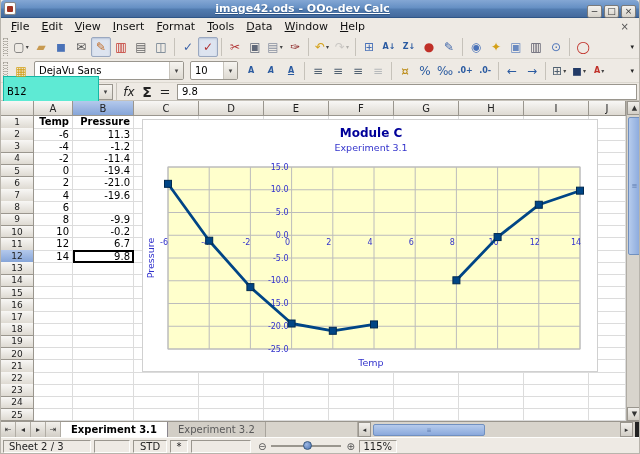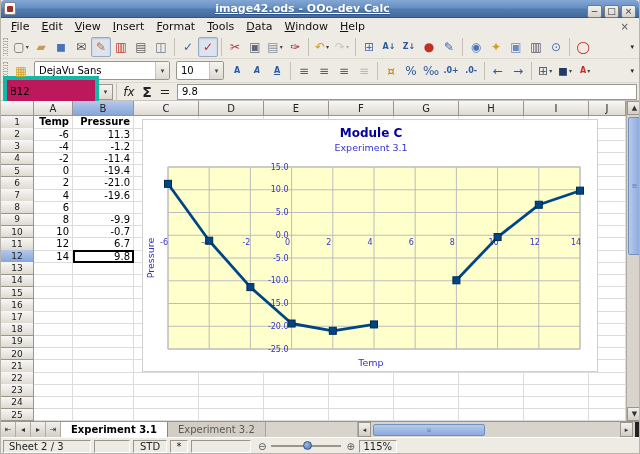--- a/index.html
+++ b/index.html
@@ -36,21 +36,21 @@
 .tbtn .dd { font-size:6px; color:#444; margin-left:1px; }
 .tbtn .txtico { font-size:7px; font-weight:bold; letter-spacing:0; }
 .tsep { width:1px; height:18px; background:#c6c2ba; margin:0 3px; }
 .combo { display:flex; align-items:center; height:19px; background:#ffffff; border:1px solid #9a968e; border-radius:2px; margin:0 3px; font-size:10px; }
 .combo .cval { padding:0 4px; flex:1; white-space:nowrap; overflow:hidden; }
 .combo .cdd { width:14px; height:100%; display:flex; align-items:center; justify-content:center; font-size:7px; color:#444; border-left:1px solid #c8c4bc; background:linear-gradient(#f6f4f0,#dedad2); }
 .overflow-btn { font-size:7px; color:#222; margin-left:auto; padding:0 3px; }
 
 
 .formulabar { height:18px; display:flex; align-items:center; background:#eeeae4; padding:1px 2px; border-bottom:1px solid #c6c2ba; }
-.namebox { width:96px; height:32px; background:#be185d; border:4px solid #14b8a6; font-size:10px; padding:0 3px; display:flex; align-items:center; }
+.namebox { width:96px; height:32px; background:#5eead4; border:1px solid #14b8a6; font-size:10px; padding:0 3px; display:flex; align-items:center; }
 .namebox-dd { width:14px; height:16px; border:1px solid #9a968e; border-left:none; background:linear-gradient(#f6f4f0,#dedad2); display:flex; align-items:center; justify-content:center; font-size:7px; color:#444; }
 .fbtn { width:18px; text-align:center; font-size:12px; color:#222; }
 .formula-input { flex:1; height:16px; background:#fff; border:1px solid #9a968e; font-size:10px; padding:0 4px; display:flex; align-items:center; margin-left:3px; }
 
 
 .sheet { position:relative; width:640px; height:320px; background:#fff; overflow:hidden; }
 .hdr { position:absolute; display:flex; align-items:center; justify-content:center;
   background:linear-gradient(#f8f7f5,#dedad2); border-right:1px solid #9a968e; border-bottom:1px solid #9a968e;
   font-size:10px; color:#222; }
 .hdr.sel { background:linear-gradient(#b4c9ec,#86a5d8); }
@@ -216,21 +216,21 @@
         <span style="color: rgb(192, 48, 40);">◯</span>
       </span>
       <span class="overflow-btn">▾</span>
     </div>
 
   <div class="toolbar" id="toolbar-formatting">
       <span class="grip"></span>
       <span class="tbtn">
         <span style="color: rgb(212, 160, 23);">▦</span>
       </span>
-      <span class="combo" style="width: 136px;">
+      <span class="combo" style="width: 150px;">
         <span class="cval">DejaVu Sans</span>
         <span class="cdd">▾</span>
       </span>
       <span class="combo" style="width: 48px;">
         <span class="cval">10</span>
         <span class="cdd">▾</span>
       </span>
       <span class="tbtn">
         <span class="txtico" style="color: rgb(42, 90, 160); font-weight: bold; font-size: 8px;">A</span>
       </span>
@@ -413,21 +413,21 @@
       <div class="cell" style="left: 133px; top: 112.6px; width: 65px; height: 12.7px;"></div>
       <div class="cell" style="left: 198px; top: 112.6px; width: 65px; height: 12.7px;"></div>
       <div class="cell" style="left: 263px; top: 112.6px; width: 65px; height: 12.7px;"></div>
       <div class="cell" style="left: 328px; top: 112.6px; width: 65px; height: 12.7px;"></div>
       <div class="cell" style="left: 393px; top: 112.6px; width: 65px; height: 12.7px;"></div>
       <div class="cell" style="left: 458px; top: 112.6px; width: 65px; height: 12.7px;"></div>
       <div class="cell" style="left: 523px; top: 112.6px; width: 65px; height: 12.7px;"></div>
       <div class="cell" style="left: 588px; top: 112.6px; width: 37px; height: 12.7px;"></div>
       <div class="hdr rowhdr" style="left: 0px; top: 124.8px; width: 33px; height: 12.7px;">10</div>
       <div class="cell" style="left: 33px; top: 124.8px; width: 39px; height: 12.7px;">10</div>
-      <div class="cell" style="left: 72px; top: 124.8px; width: 61px; height: 12.7px;">-0.7</div>
+      <div class="cell" style="left: 72px; top: 124.8px; width: 61px; height: 12.7px;">-0.2</div>
       <div class="cell" style="left: 133px; top: 124.8px; width: 65px; height: 12.7px;"></div>
       <div class="cell" style="left: 198px; top: 124.8px; width: 65px; height: 12.7px;"></div>
       <div class="cell" style="left: 263px; top: 124.8px; width: 65px; height: 12.7px;"></div>
       <div class="cell" style="left: 328px; top: 124.8px; width: 65px; height: 12.7px;"></div>
       <div class="cell" style="left: 393px; top: 124.8px; width: 65px; height: 12.7px;"></div>
       <div class="cell" style="left: 458px; top: 124.8px; width: 65px; height: 12.7px;"></div>
       <div class="cell" style="left: 523px; top: 124.8px; width: 65px; height: 12.7px;"></div>
       <div class="cell" style="left: 588px; top: 124.8px; width: 37px; height: 12.7px;"></div>
       <div class="hdr rowhdr" style="left: 0px; top: 137px; width: 33px; height: 12.7px;">11</div>
       <div class="cell" style="left: 33px; top: 137px; width: 39px; height: 12.7px;">12</div>

